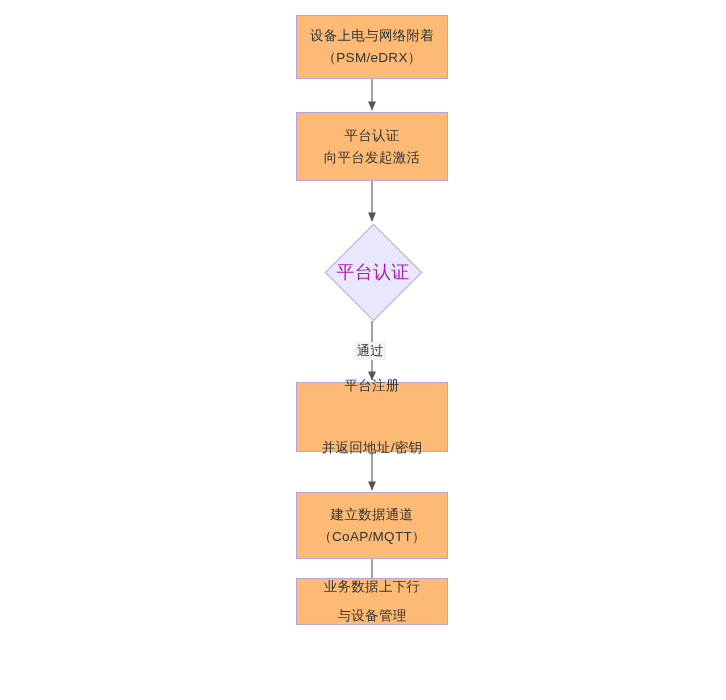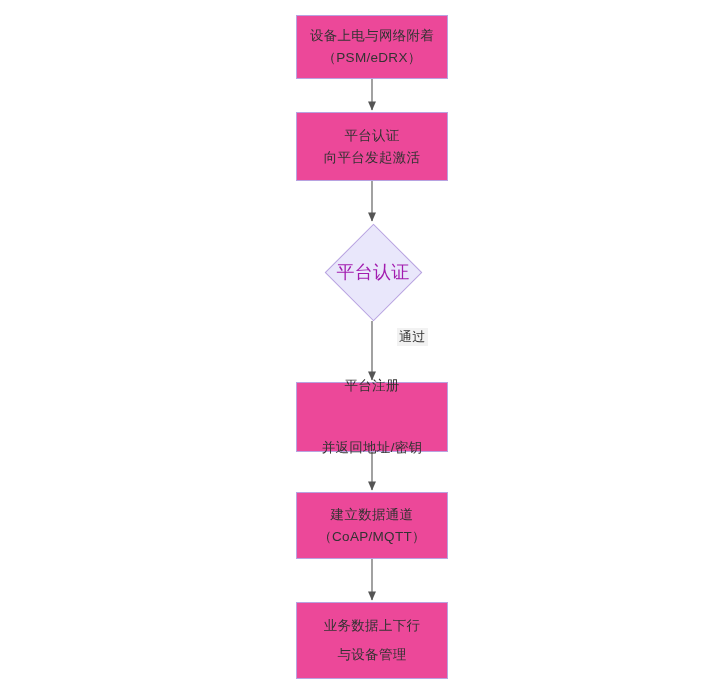--- a/index.html
+++ b/index.html
@@ -17,21 +17,21 @@
   #flow-canvas {
     position: absolute;
     left: 0;
     top: 0;
     width: 726px;
     height: 700px;
   }
   .node {
     position: absolute;
     box-sizing: border-box;
-    background: #ec4899;
+    background: #fdba74;
     border: 1px solid #b8a2e0;
     display: flex;
     flex-direction: column;
     align-items: center;
     justify-content: center;
     color: #333333;
     font-size: 13.5px;
     line-height: 1.62;
     letter-spacing: 0.3px;
     white-space: nowrap;
@@ -116,28 +116,28 @@
 <div class="node" style="left:296px; top:112px; width:152px; height:69px;">
   <span class="line">平台认证</span>
   <span class="line">向平台发起激活</span>
 </div>
 
 <div class="diamond-wrap" style="left:324px; top:223px;">
   <div class="diamond-shape"></div>
   <div class="diamond-label">平台认证</div>
 </div>
 
-<div class="edge-label" style="left:355px; top:328px;margin-left:42px;">通过</div>
+<div class="edge-label" style="left:355px; top:342px;">通过</div>
 
 <div class="node" style="left:296px; top:382px; width:152px; height:70px;gap:40px;">
   <span class="line">平台注册</span>
   <span class="line">并返回地址/密钥</span>
 </div>
 
 <div class="node" style="left:296px; top:492px; width:152px; height:67px;text-align:center;">
   <span class="line">建立数据通道</span>
   <span class="line">（CoAP/MQTT）</span>
 </div>
 
-<div class="node" style="left:296px; top:602px; width:152px; height:77px;gap:7px;">
+<div class="node" style="left:296px; top:578px; width:152px; height:47px;gap:7px;">
   <span class="line">业务数据上下行</span>
   <span class="line">与设备管理</span>
 </div>
 
 </body></html>

